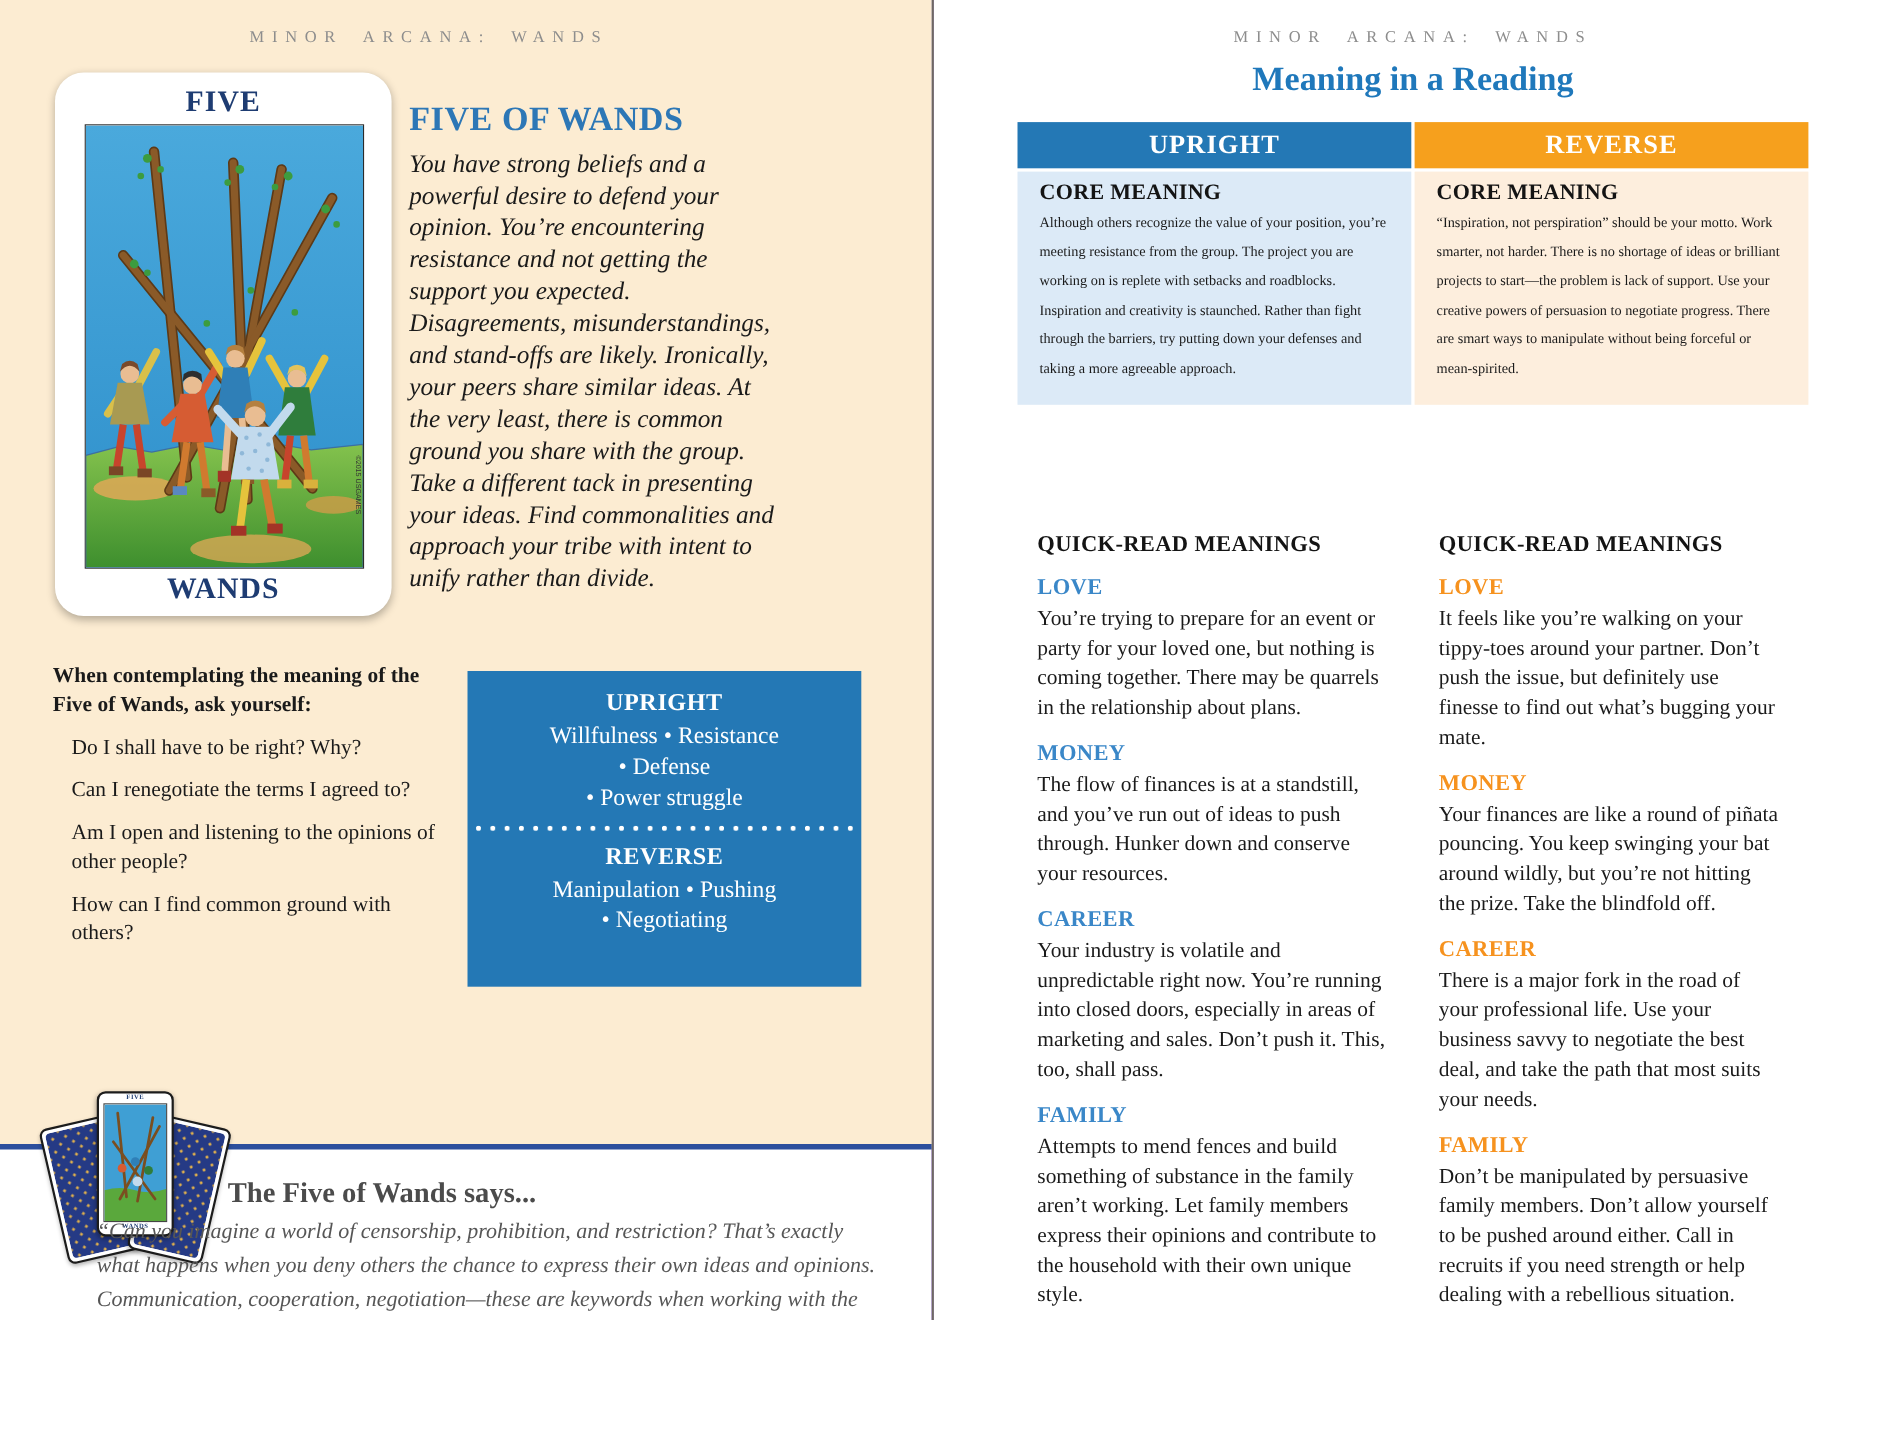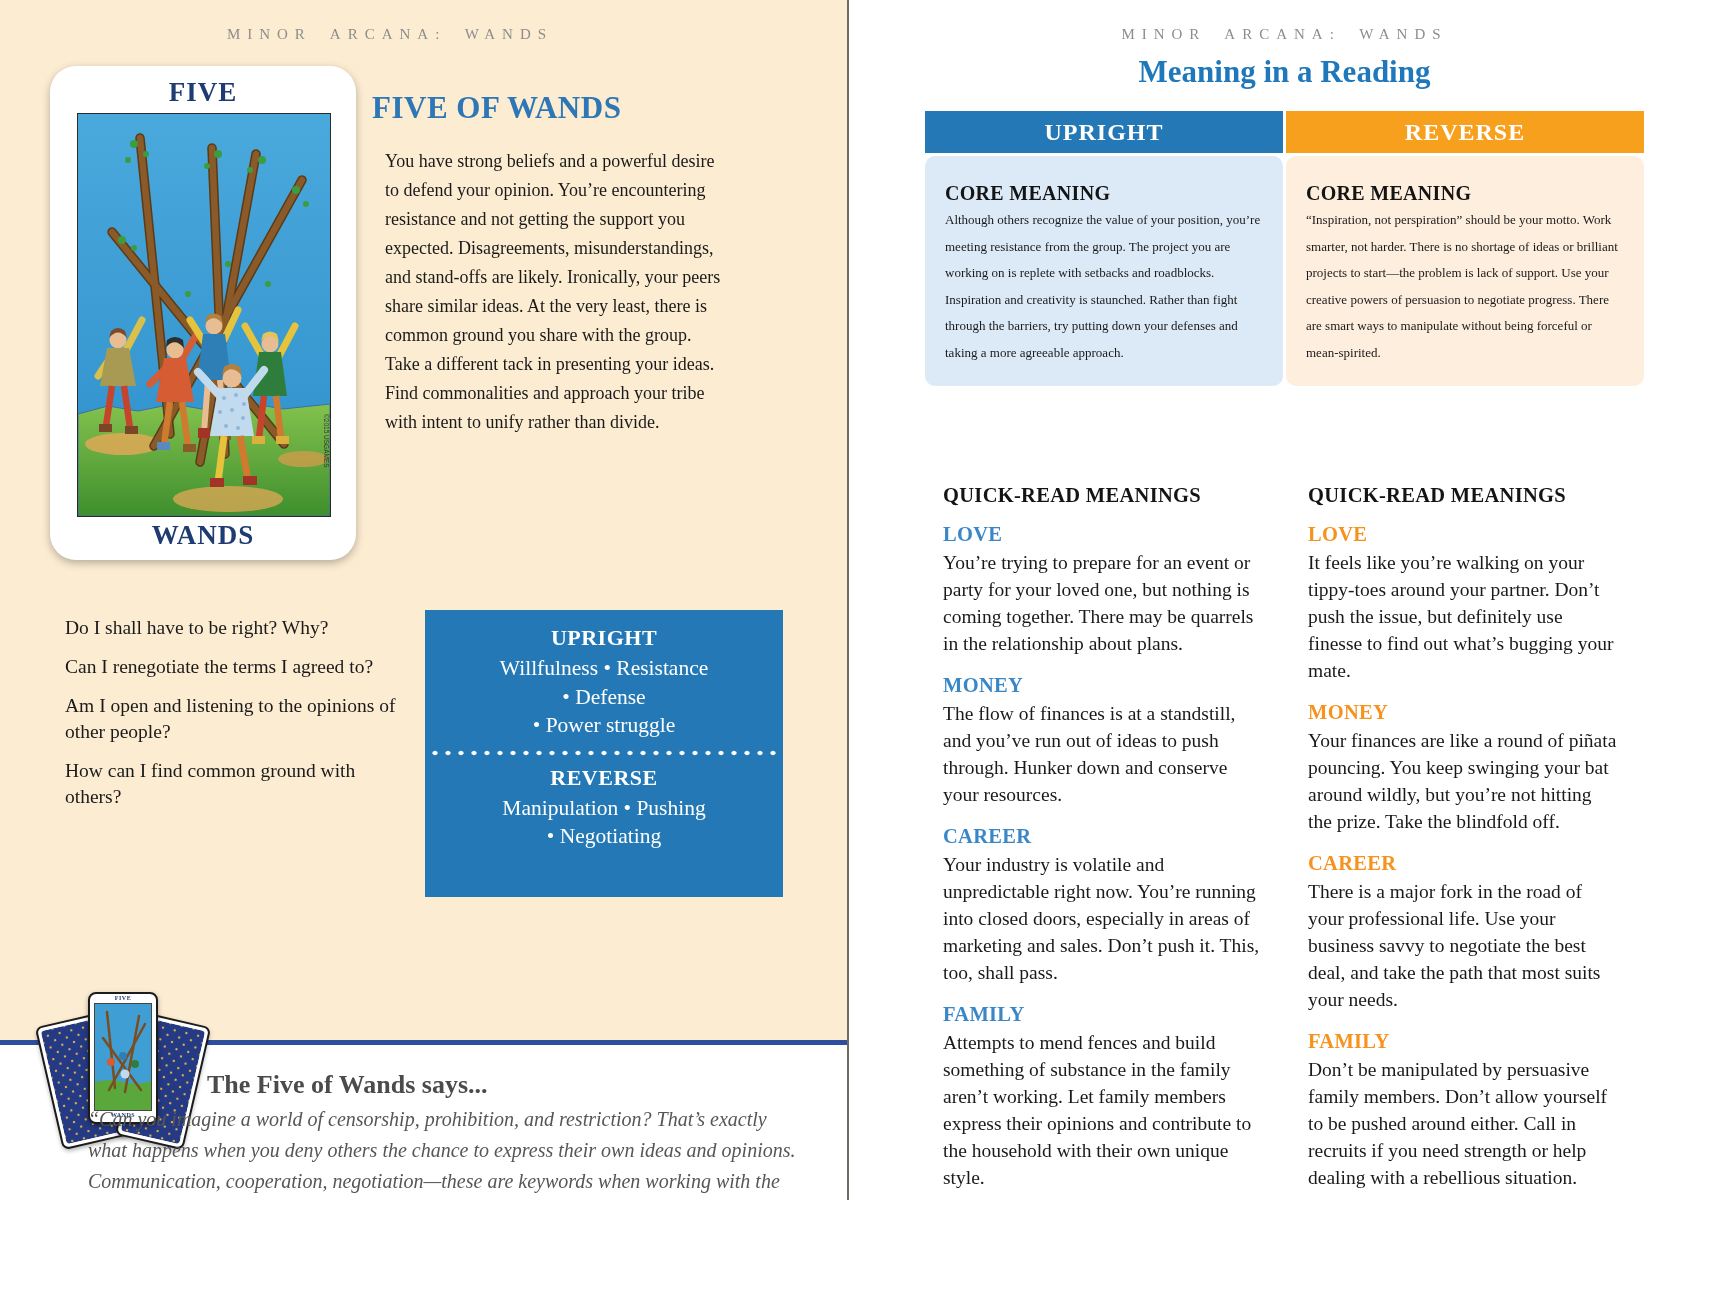--- a/index.html
+++ b/index.html
@@ -23,22 +23,22 @@
               border-radius:26px;box-shadow:0 3px 8px rgba(0,0,0,0.28);}
   .card-title,.card-suit{position:absolute;left:0;width:100%;text-align:center;
               color:#1e3c72;font-weight:bold;font-size:27px;letter-spacing:1px;}
   .card-title{top:11px;}
   .card-suit{bottom:9px;}
   .card-art{position:absolute;left:27px;top:47px;width:252px;height:402px;border:1px solid #2b2b2b;}
 
   
   .fow-heading{position:absolute;left:372px;top:90px;margin:0;font-size:31px;font-weight:bold;
                color:#2d77b6;letter-spacing:0.5px;}
-  .intro{position:absolute;left:372px;top:134px;width:336px;margin:13px;font-size:18px;
-         line-height:29px;color:#1a1a1a;}
+  .intro{position:absolute;left:372px;top:134px;width:336px;margin:0;font-size:23px;
+         line-height:29px;color:#1a1a1a;font-style:italic;}
   .ask{position:absolute;left:48px;top:602px;width:354px;}
   .ask-head{font-weight:bold;font-size:19.5px;line-height:26px;}
   .ask-q{margin:13px 0 0 17px;font-size:19.5px;line-height:26px;}
 
   .kw-box{position:absolute;left:425px;top:610px;width:358px;height:287px;background:#2478b5;
           color:#ffffff;text-align:center;padding:15px 20px;box-sizing:border-box;}
   .kw-label{font-weight:bold;font-size:22px;letter-spacing:0.5px;margin-bottom:3px;}
   .kw-line{font-size:21.5px;line-height:28.5px;}
   .kw-divider{height:6px;margin:10px -20px 9px;
       background-image:radial-gradient(circle,#ffffff 2.1px,rgba(255,255,255,0) 2.6px);
@@ -73,21 +73,21 @@
 
   
   .reading-title{position:absolute;left:76px;top:54px;width:719px;margin:0;text-align:center;
                  font-size:31px;font-weight:bold;color:#1f78bb;}
   .thead{position:absolute;left:76px;top:111px;width:719px;height:42px;display:flex;gap:3px;}
   .th{flex:1;text-align:center;line-height:42px;color:#ffffff;font-weight:bold;font-size:24px;
       letter-spacing:1px;}
   .th-upright{background:#2478b5;}
   .th-reverse{background:#f6a01d;}
   .panels{position:absolute;left:76px;top:156px;width:719px;display:flex;gap:3px;align-items:flex-start;}
-  .panel{flex:1;box-sizing:border-box;padding:26px 20px 20px;border-radius:10px;}
+  .panel{flex:1;box-sizing:border-box;padding:8px 20px 20px;}
   .panel-upright{background:#dceaf7;}
   .panel-reverse{background:#fdeedd;}
   .core-head{font-weight:bold;font-size:20px;color:#141414;letter-spacing:0.3px;margin-bottom:2px;}
   .core-text{font-size:13px;line-height:26.5px;color:#1a1a1a;}
 
   .qcol{position:absolute;top:484px;}
   .qcol-upright{left:94px;width:324px;}
   .qcol-reverse{left:459px;width:310px;}
   .qhead{font-weight:bold;font-size:20.5px;color:#141414;letter-spacing:0.3px;margin-bottom:16px;}
   .qsec{margin-bottom:17px;}
@@ -228,20 +228,21 @@
         </g>
         <text transform="translate(246,300) rotate(90)" font-size="6.5" fill="#333" font-family="Liberation Sans, sans-serif">©2015 USGAMES</text>
       </svg>
       <div class="card-suit">WANDS</div>
     </div>
 
     <h1 class="fow-heading">FIVE OF WANDS</h1>
     <p class="intro">You have strong beliefs and a powerful desire to defend your opinion. You’re encountering resistance and not getting the support you expected. Disagreements, misunderstandings, and stand-offs are likely. Ironically, your peers share similar ideas. At the very least, there is common ground you share with the group. Take a different tack in presenting your ideas. Find commonalities and approach your tribe with intent to unify rather than divide.</p>
 
     <div class="ask">
+      <div class="ask-head">When contemplating the meaning of the Five of Wands, ask yourself:</div>
       <div class="ask-q">Do I shall have to be right? Why?</div>
       <div class="ask-q">Can I renegotiate the terms I agreed to?</div>
       <div class="ask-q">Am I open and listening to the opinions of other people?</div>
       <div class="ask-q">How can I find common ground with others?</div>
     </div>
 
     <div class="kw-box">
       <div class="kw-label">UPRIGHT</div>
       <div class="kw-line">Willfulness • Resistance</div>
       <div class="kw-line">• Defense</div>

